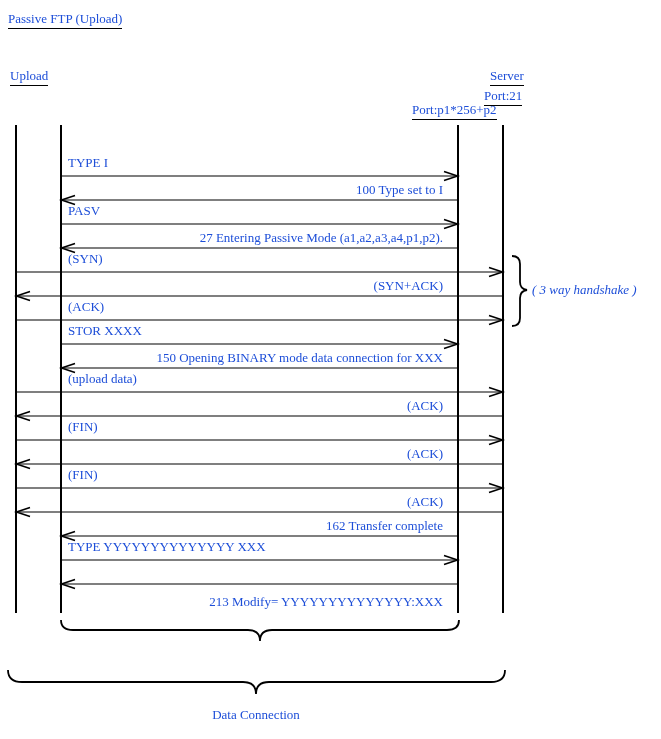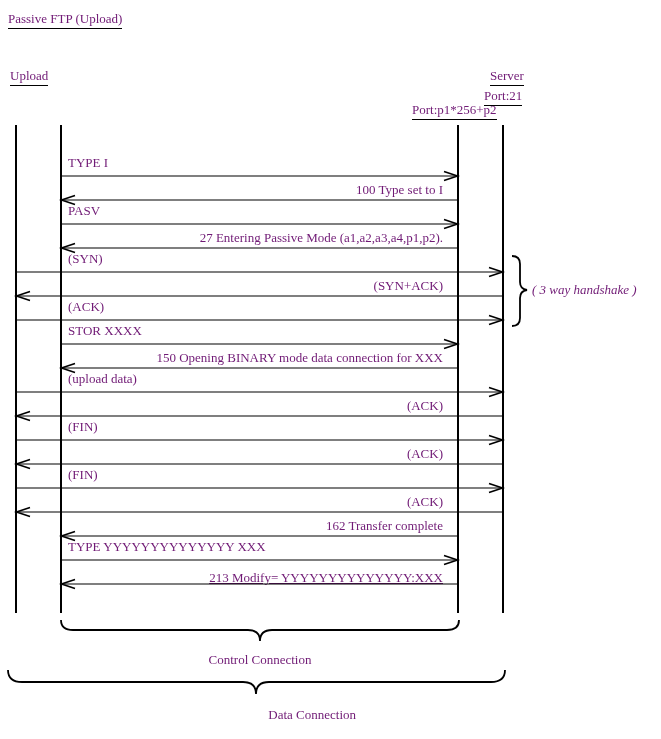--- a/index.html
+++ b/index.html
@@ -1,18 +1,18 @@
 <!DOCTYPE html>
 <html><head>
 <meta charset="utf-8">
 <style>
   html,body { margin:0; padding:0; background:#ffffff; }
   .canvas {
     position:relative; width:661px; height:739px; background:#ffffff;
-    color:#701a75; font-family:"Liberation Serif", serif; font-size:13px;
+    color:#1d4ed8; font-family:"Liberation Serif", serif; font-size:13px;
     overflow:hidden;
   }
   .ul { display:inline-block; border-bottom:1px solid #000; padding-bottom:1px; }
   .title { position:absolute; left:8px; top:11px; }
   .actor-client { position:absolute; left:10px; top:68px; }
   .actor-server { position:absolute; left:462px; top:68px;margin-left:28px; }
   .port-control { position:absolute; left:484px; top:88px; }
   .port-data   { position:absolute; left:412px; top:102px; }
   .lifeline { position:absolute; top:125px; height:488px; width:2px; background:#000; }
   .ll-client-outer { left:15px; }
@@ -20,21 +20,21 @@
   .ll-server-inner { left:457px; }
   .ll-server-outer { left:502px; }
   .msg-label { position:absolute; white-space:nowrap; line-height:14px; }
   .msg-label.left  { left:68px; }
   .msg-label.right { right:218px; }
   .msg-arrow { position:absolute; overflow:visible; }
   .brace { position:absolute; overflow:visible; }
   .annotation { position:absolute; white-space:nowrap; }
   .ann-handshake { left:532px; top:282px;font-style:italic; }
   .ann-control { left:160px; top:652px; width:200px; text-align:center; }
-  .ann-data    { left:156px; top:707px; width:200px; text-align:right; }
+  .ann-data    { left:156px; top:707px; width:200px; text-align:center; }
 </style>
 </head>
 <body>
 
 <div class="canvas">
 
   <div class="title"><span class="ul">Passive FTP (Upload)</span></div>
 
   <div class="actor-client"><span class="ul">Upload</span></div>
   <div class="actor-server"><span class="ul">Server</span></div>
@@ -125,35 +125,34 @@
       <div class="msg-label right" style="top: 519px;">162 Transfer complete</div>
       <svg class="msg-arrow" width="399" height="14" style="left: 60px; top: 529px;">
         <line x1="1" y1="7" x2="398" y2="7" stroke="#000000" stroke-width="1.2"></line>
         <polyline points="15,2.5 1.5,7 15,11.5" fill="none" stroke="#000000" stroke-width="1.6"></polyline>
       </svg>
       <div class="msg-label left" style="top: 540px;">TYPE YYYYYYYYYYYYYY XXX</div>
       <svg class="msg-arrow" width="399" height="14" style="left: 60px; top: 553px;">
         <line x1="1" y1="7" x2="398" y2="7" stroke="#000000" stroke-width="1.2"></line>
         <polyline points="384,2.5 397.5,7 384,11.5" fill="none" stroke="#000000" stroke-width="1.6"></polyline>
       </svg>
-      <div class="msg-label right" style="top: 571px; text-decoration: underline;">213 Modify= YYYYYYYYYYYYYY:XXX</div>
+      <div class="msg-label right" style="top: 595px;">213 Modify= YYYYYYYYYYYYYY:XXX</div>
       <svg class="msg-arrow" width="399" height="14" style="left: 60px; top: 577px;">
         <line x1="1" y1="7" x2="398" y2="7" stroke="#000000" stroke-width="1.2"></line>
         <polyline points="15,2.5 1.5,7 15,11.5" fill="none" stroke="#000000" stroke-width="1.6"></polyline>
       </svg>
     </div>
 
   <svg class="brace" style="left:508px; top:254px;" width="26" height="76">
     <path d="M 4,2 Q 12,2 12,10 L 12,28 Q 12,35 19,36 Q 12,37 12,44 L 12,64 Q 12,72 4,72" fill="none" stroke="#000" stroke-width="1.8"></path>
   </svg>
   <div class="annotation ann-handshake">( 3 way handshake )</div>
 
   <svg class="brace" style="left:59px; top:618px;" width="404" height="28">
     <path d="M 2,2 Q 2,12 14,12 L 189,12 Q 201,12 201,23 Q 201,12 213,12 L 388,12 Q 400,12 400,2" fill="none" stroke="#000" stroke-width="1.8"></path>
   </svg>
-  <div class="annotation ann-control">Control Connection</div>
 
   <svg class="brace" style="left:6px; top:668px;" width="502" height="32">
     <path d="M 2,2 Q 2,14 16,14 L 237,14 Q 250,14 250,26 Q 250,14 263,14 L 485,14 Q 499,14 499,2" fill="none" stroke="#000" stroke-width="1.8"></path>
   </svg>
   <div class="annotation ann-data">Data Connection</div>
 
 </div>
 
 </body></html>

